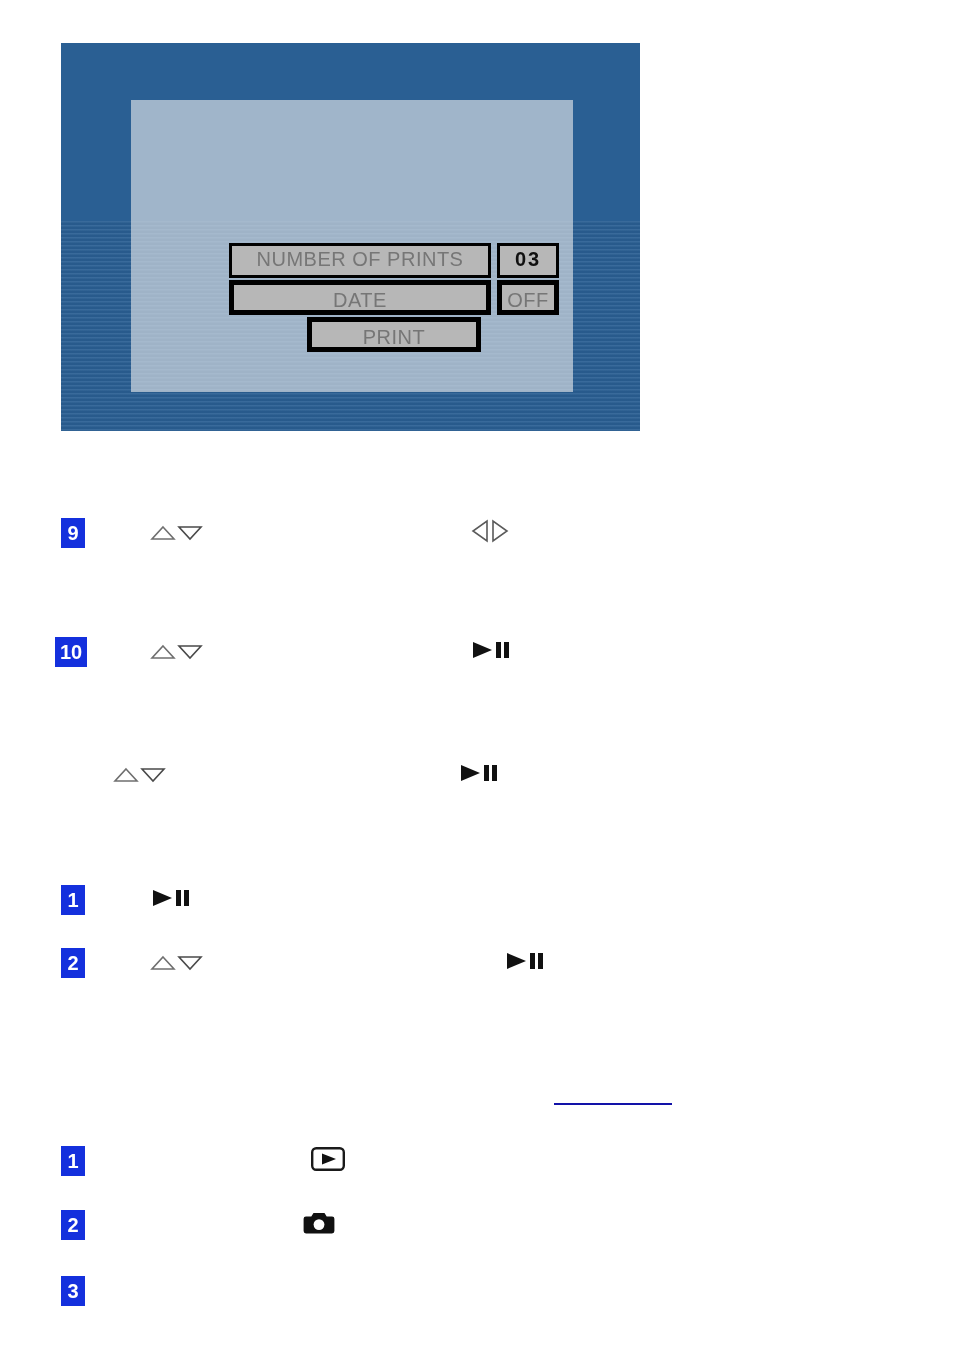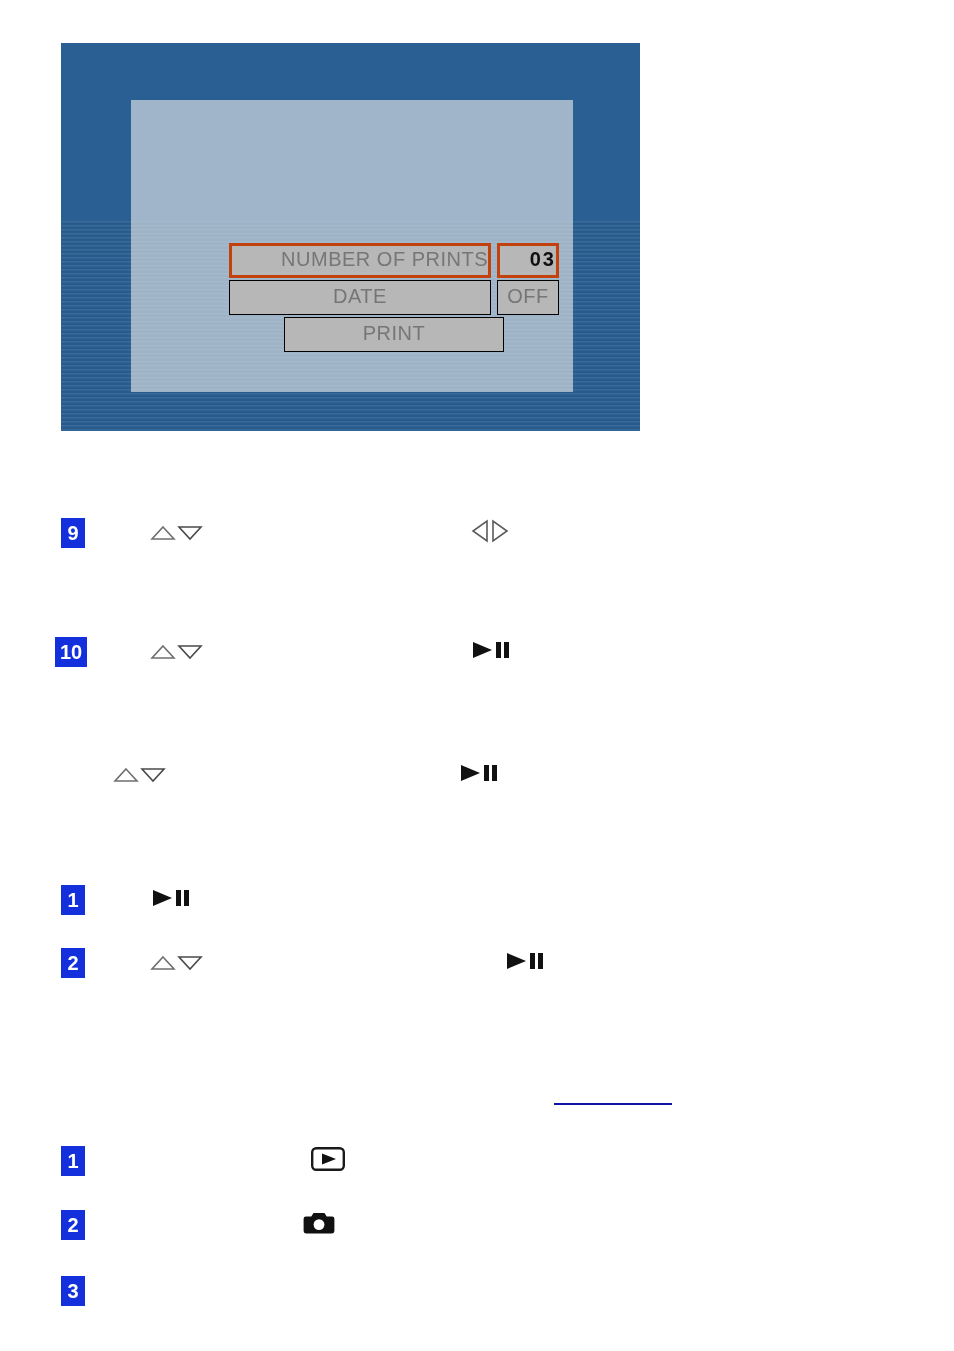--- a/index.html
+++ b/index.html
@@ -86,41 +86,40 @@
     align-items: flex-start;
     gap: 6px;
     margin-bottom: 2px;
   }
   .osd-btn {
     box-sizing: border-box;
     height: 35px;
     line-height: 31px;
     text-align: center;
     background: #b7b7b7;
-    border: 1px solid #000000;
+    border: 5px solid #000000;
     color: #767676;
     font-size: 20px;
     letter-spacing: .5px;
     font-family: "Liberation Sans", sans-serif;
     white-space: nowrap;
   }
   .osd-btn.selected {
-    border: 3px solid #c2410c;
+    border: 3px solid #000000;
     line-height: 27px;
-    text-align: right;
   }
   .osd-btn.value-active {
     color: #101010;
     font-weight: bold;
     letter-spacing: 2px;
   }
   .w-label  { width: 262px; }
   .w-value  { width: 62px; }
   .osd-row.center { justify-content: center; }
-  .w-action { width: 220px; }
+  .w-action { width: 174px; }
 
   
   .step {
     position: absolute;
     display: flex;
     align-items: center;
     height: 30px;
   }
   .badge {
     flex: none;

